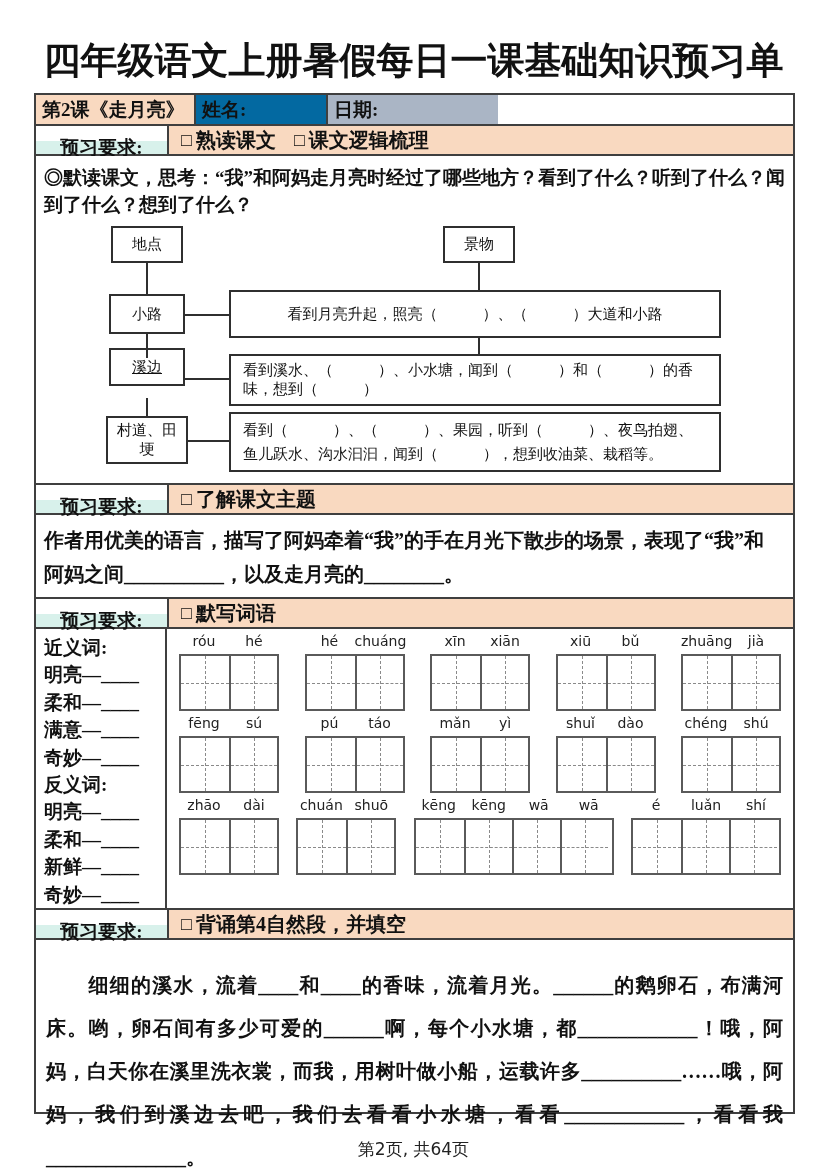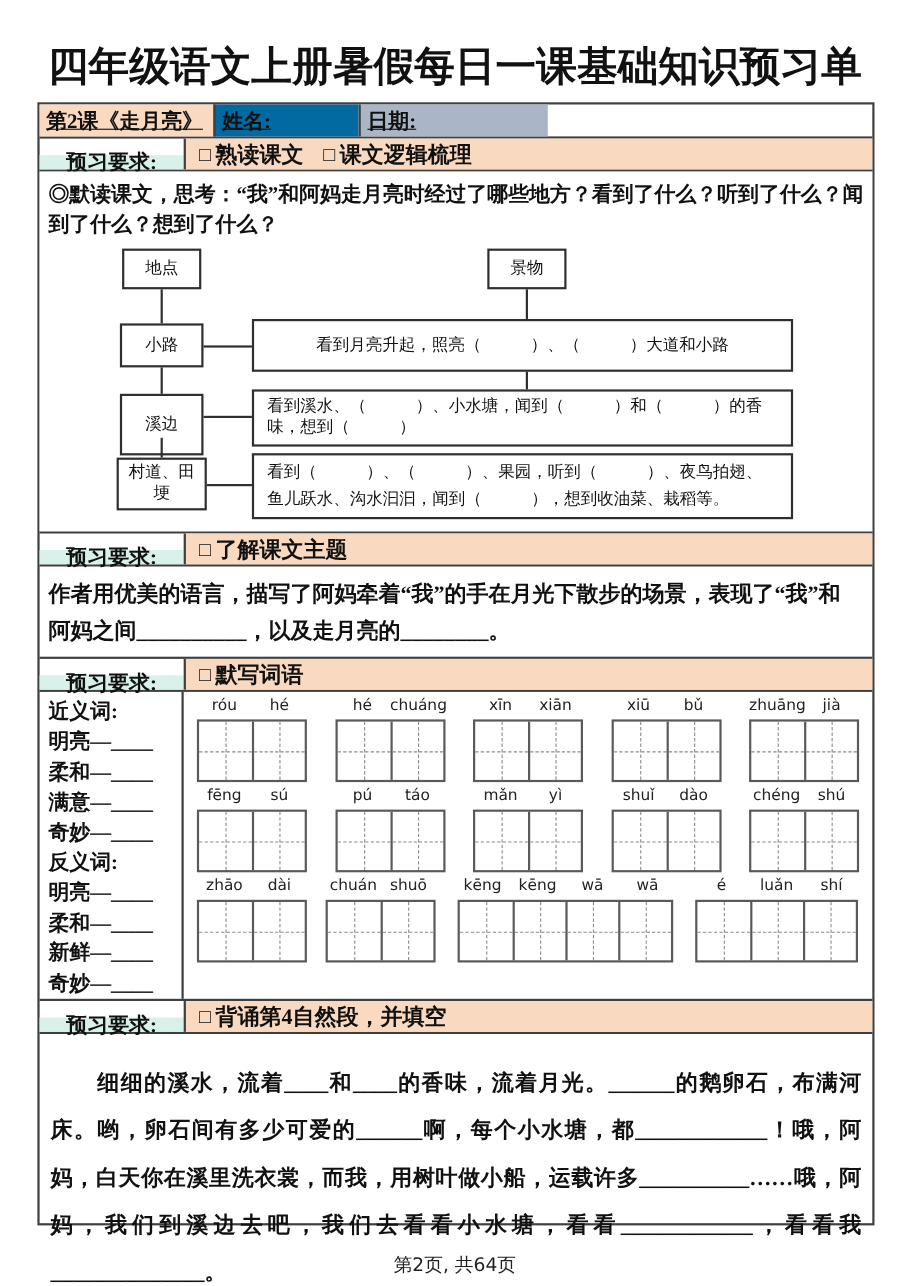--- a/index.html
+++ b/index.html
@@ -16,21 +16,21 @@
     position:absolute; top:36px; left:0; width:100%;
     text-align:center;
     font-size:37px; font-weight:900; letter-spacing:0px;
     font-family:"Liberation Serif", serif;
   }
   .sheet {
     position:absolute; left:34px; top:93px; width:761px;
     border:2px solid #3f3f3f;
   }
   .row { display:flex; width:100%; border-top:2px solid #3f3f3f; }
-  .row:first-child { border-top:none;text-decoration:underline; }
+  .row:first-child { border-top:none; }
 
   
   .hrow { height:29px; }
   .hcell { display:flex; align-items:center; padding-left:6px;
            font-size:19px; font-weight:700; border-left:2px solid #3f3f3f; }
   .hcell:first-child { border-left:none; }
   .c-lesson  { width:158px; background:#f9d9c0; }
   .c-name    { width:132px; background:#0369a1; }
   .c-date    { width:172px; background:#aab5c5; }
   .c-sign    { flex:1;       background:#0f766e;margin-top:48px; }
@@ -48,21 +48,21 @@
   
   .diagram { position:relative; height:327px; background:#fff; }
   .intro { position:absolute; top:8px; left:8px; right:6px;
            font-size:19px; line-height:27px; font-weight:600; }
   .dbox { position:absolute; border:2px solid #2f2f2f; background:#fff;
           display:flex; align-items:center; justify-content:center;
           font-size:15px; text-align:center; line-height:19px; }
   .b-head1 { left:75px;  top:70px; width:72px; height:37px; }
   .b-head2 { left:407px; top:70px; width:72px; height:37px; }
   .b-place1 { left:73px; top:138px; width:76px; height:40px; }
-  .b-place2 { left:73px; top:202px; width:76px; height:56px; }
+  .b-place2 { left:73px; top:192px; width:76px; height:38px;text-decoration:underline; }
   .b-place3 { left:70px; top:260px; width:82px; height:48px; padding:2px 8px; }
   .b-wide { left:193px; width:492px; justify-content:flex-start;
             text-align:left; padding:3px 12px; }
   .b-wide1 { top:134px; height:48px; justify-content:center; text-align:left; }
   .b-wide2 { top:198px; height:52px; }
   .b-wide3 { top:256px; height:60px; line-height:24px; }
   .vline { position:absolute; width:2px; background:#2f2f2f; }
   .hline { position:absolute; height:2px; background:#2f2f2f; }
   .v1 { left:110px; top:107px; height:31px; }
   .v2 { left:110px; top:178px; height:24px; }
@@ -77,21 +77,21 @@
   .theme { height:82px; padding:8px 10px 0 8px;
            font-size:20px; line-height:34px; font-weight:600; }
 
   
   .words { height:279px; display:flex; }
   .wleft { width:131px; border-right:2px solid #3f3f3f; padding:5px 0 0 8px;
            font-size:19px; font-weight:600; }
   .wleft div { line-height:27.4px; }
   .wright { flex:1; padding:4px 12px 0 12px; }
   .word-row { display:flex; justify-content:space-between; margin-bottom:4px; }
-  .word { display:flex; flex-direction:column;align-items:center; }
+  .word { display:flex; flex-direction:column; }
   .pinyin { display:flex; justify-content:center; height:21px;
             font-family:"DejaVu Sans", sans-serif; font-size:14px; color:#222; }
   .pinyin span { width:50px; text-align:center; }
   .grid { display:flex; border:2px solid #5a5a5a; }
   .cell { width:48px; height:53px; border-left:2px solid #5a5a5a; position:relative; }
   .cell:first-child { border-left:none; }
   .cell::before { content:''; position:absolute; left:50%; top:0; bottom:0;
                   border-left:1px dashed #8a8a8a; }
   .cell::after { content:''; position:absolute; top:50%; left:0; right:0;
                  border-top:1px dashed #8a8a8a; }

